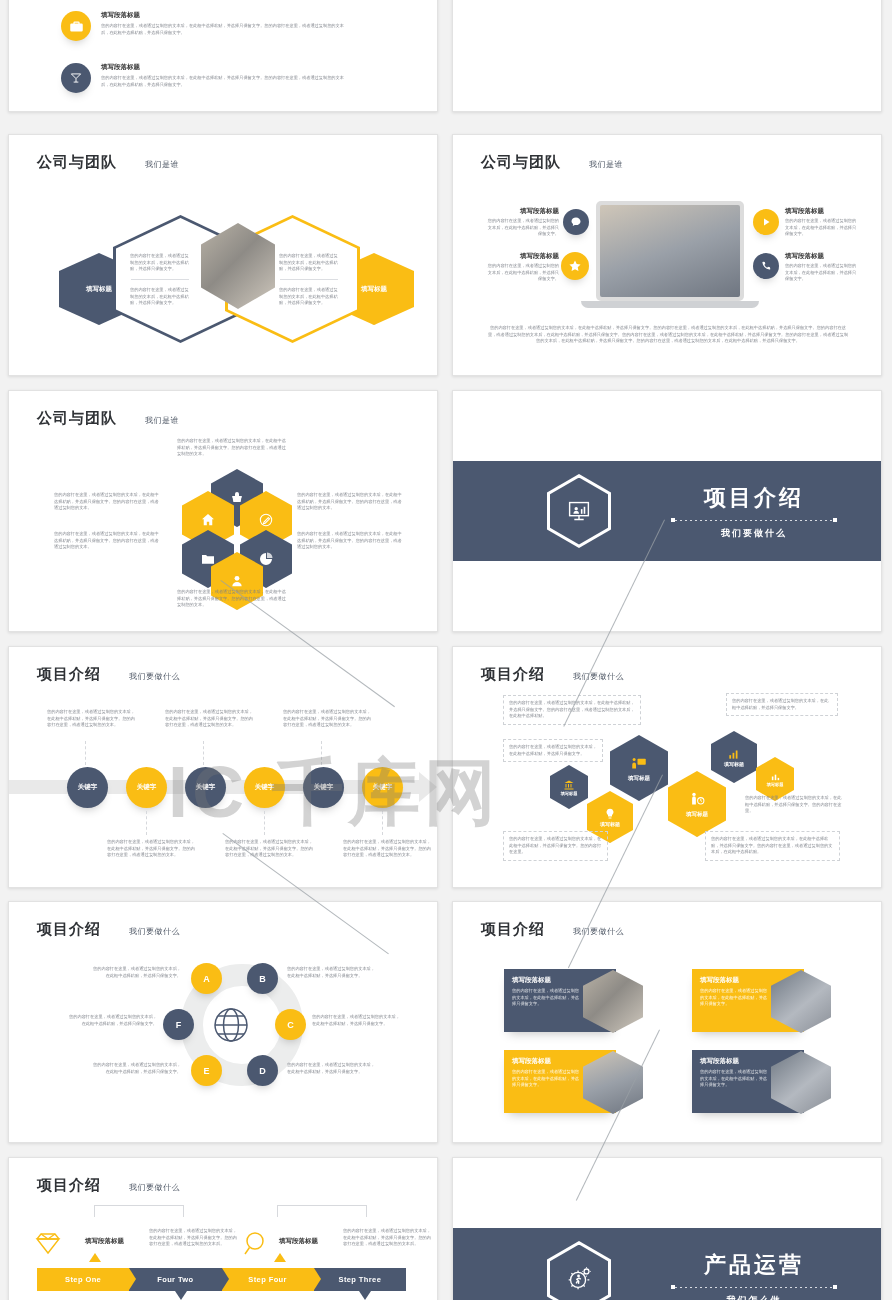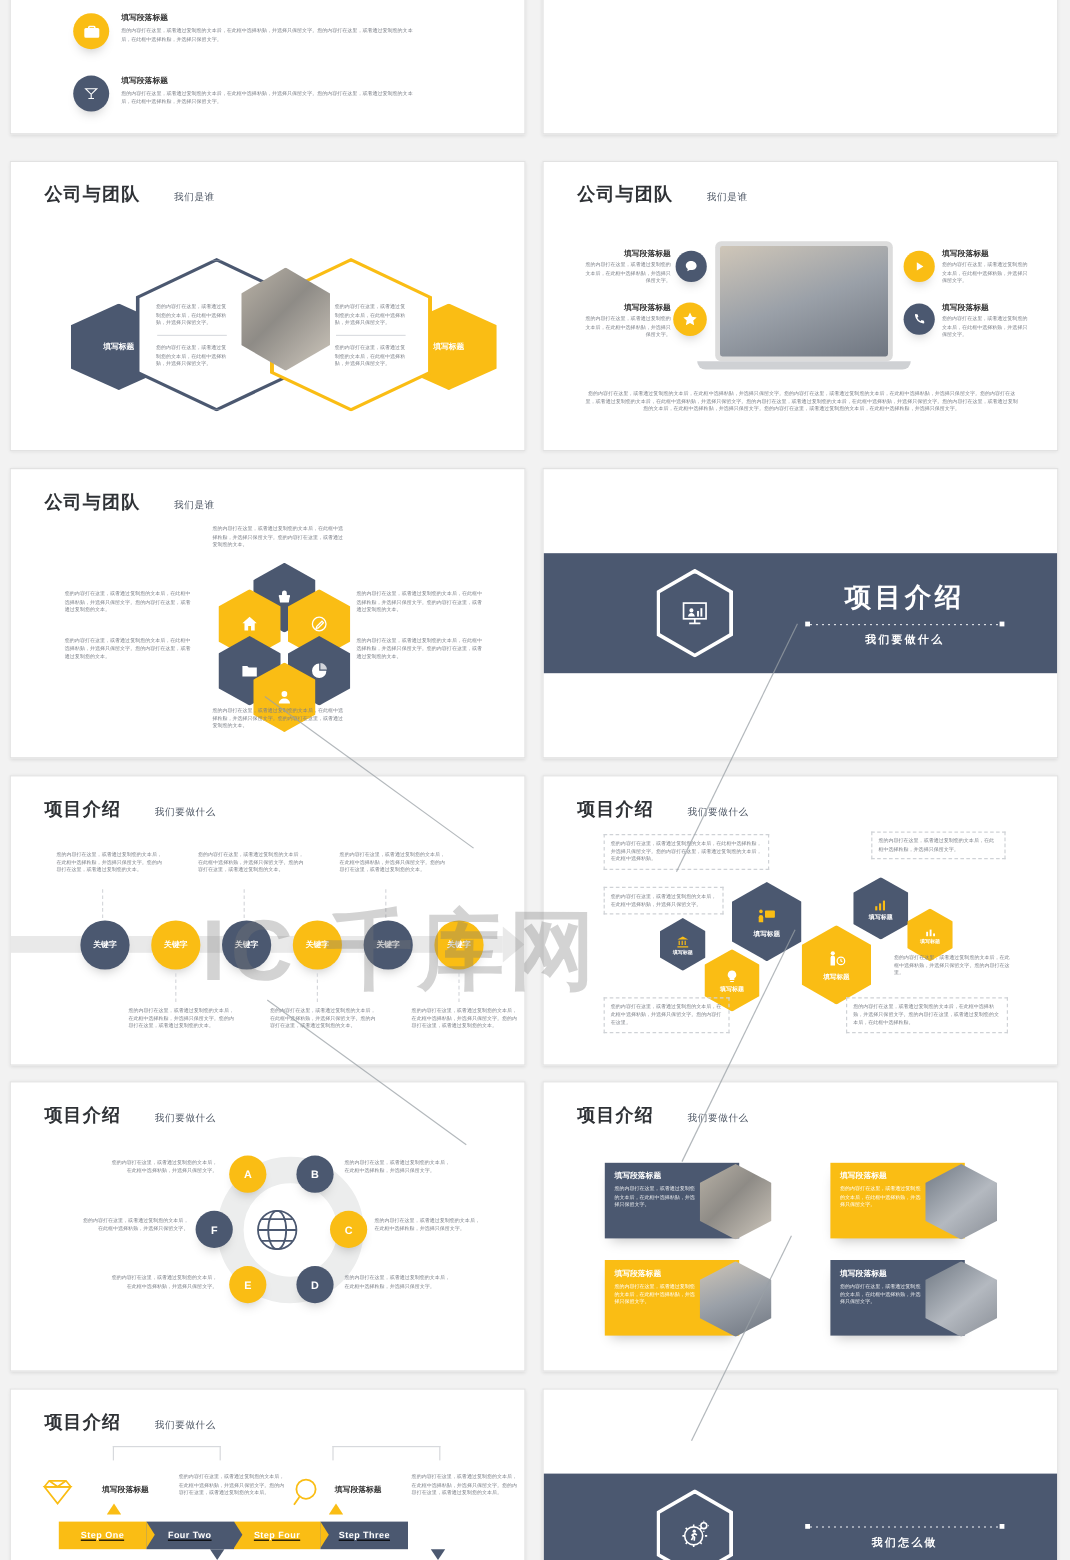--- a/index.html
+++ b/index.html
@@ -554,21 +554,21 @@
       <svg width="30" height="32" viewBox="0 0 30 32" fill="none" stroke="#fabd14" stroke-width="1.5">
         <circle cx="14" cy="13" r="8"></circle>
           <path d="M8.5 19.5L4 26"></path>
       </svg>
     </div>
     <div class="ttl" style="position:absolute;left:270px;top:79px;">填写段落标题</div>
     <div class="tiny" style="position:absolute;left:334px;top:70px;width:90px;">您的内容打在这里，或者通过复制您的文本后，在此框中选择粘贴，并选择只保留文字。您的内容打在这里，或者通过复制您的文本后。</div>
     <div style="position:absolute;left:265px;top:95px;width:0;height:0;border-left:6px solid transparent;border-right:6px solid transparent;border-bottom:9px solid #fabd14;"></div>
     <div style="position:absolute;left:268px;top:47px;width:90px;height:12px;border-top:1px solid #d7d9dd;border-left:1px solid #d7d9dd;border-right:1px solid #d7d9dd;"></div>
 
-    <div class="stepbar" style="position:absolute;left:40px;top:110px;width:291px;text-decoration:underline;">
+    <div class="stepbar" style="position:absolute;left:28px;top:110px;width:369px;">
       <div class="stepseg gold" style="color:#fabd14;">
         <span style="color:#fff;">Step One</span>
         </div>
       <div class="stepseg navy" style="color:#4b5870;">
         <span style="color:#fff;">Four Two</span>
         </div>
       <div class="stepseg gold" style="color:#fabd14;">
         <span style="color:#fff;">Step Four</span>
         </div>
       <div class="stepseg navy last" style="color:#4b5870;">
@@ -590,20 +590,21 @@
             <path d="M24 5.5v-1M24 13.5v1M20.5 9h-1M27.5 9h1" stroke-width="1"></path>
             <g fill="#fff" stroke="none">
               <circle cx="15.5" cy="13.8" r="1.5"></circle>
               <path d="M13.4 16.4l2.6-1.1 2.3 1.3-.8 1.3-1.6-.9-1 .5 1.6 1.6-.3 3.3-1.5-.2.2-2.6-2.2-1.9z"></path>
               <path d="M13.9 18.7l-1.6 2.7 1.3.8 1.5-2.6z"></path>
             </g>
           </svg>
         </div>
       </div>
       <div class="txt">
+        <div class="t1">产品运营</div>
         <div class="rule"></div>
         <div class="t2">我们怎么做</div>
       </div>
     </div>
   </div>
 
   <div id="wm">
     <div class="diag" style="left:221px; top:580px; width:215px; transform: rotate(36deg);"></div>
     <div class="diag" style="left:665px; top:520px; width:230px; transform: rotate(116deg);"></div>
     <div class="diag" style="left:223px; top:833px; width:205px; transform: rotate(36deg);"></div>

